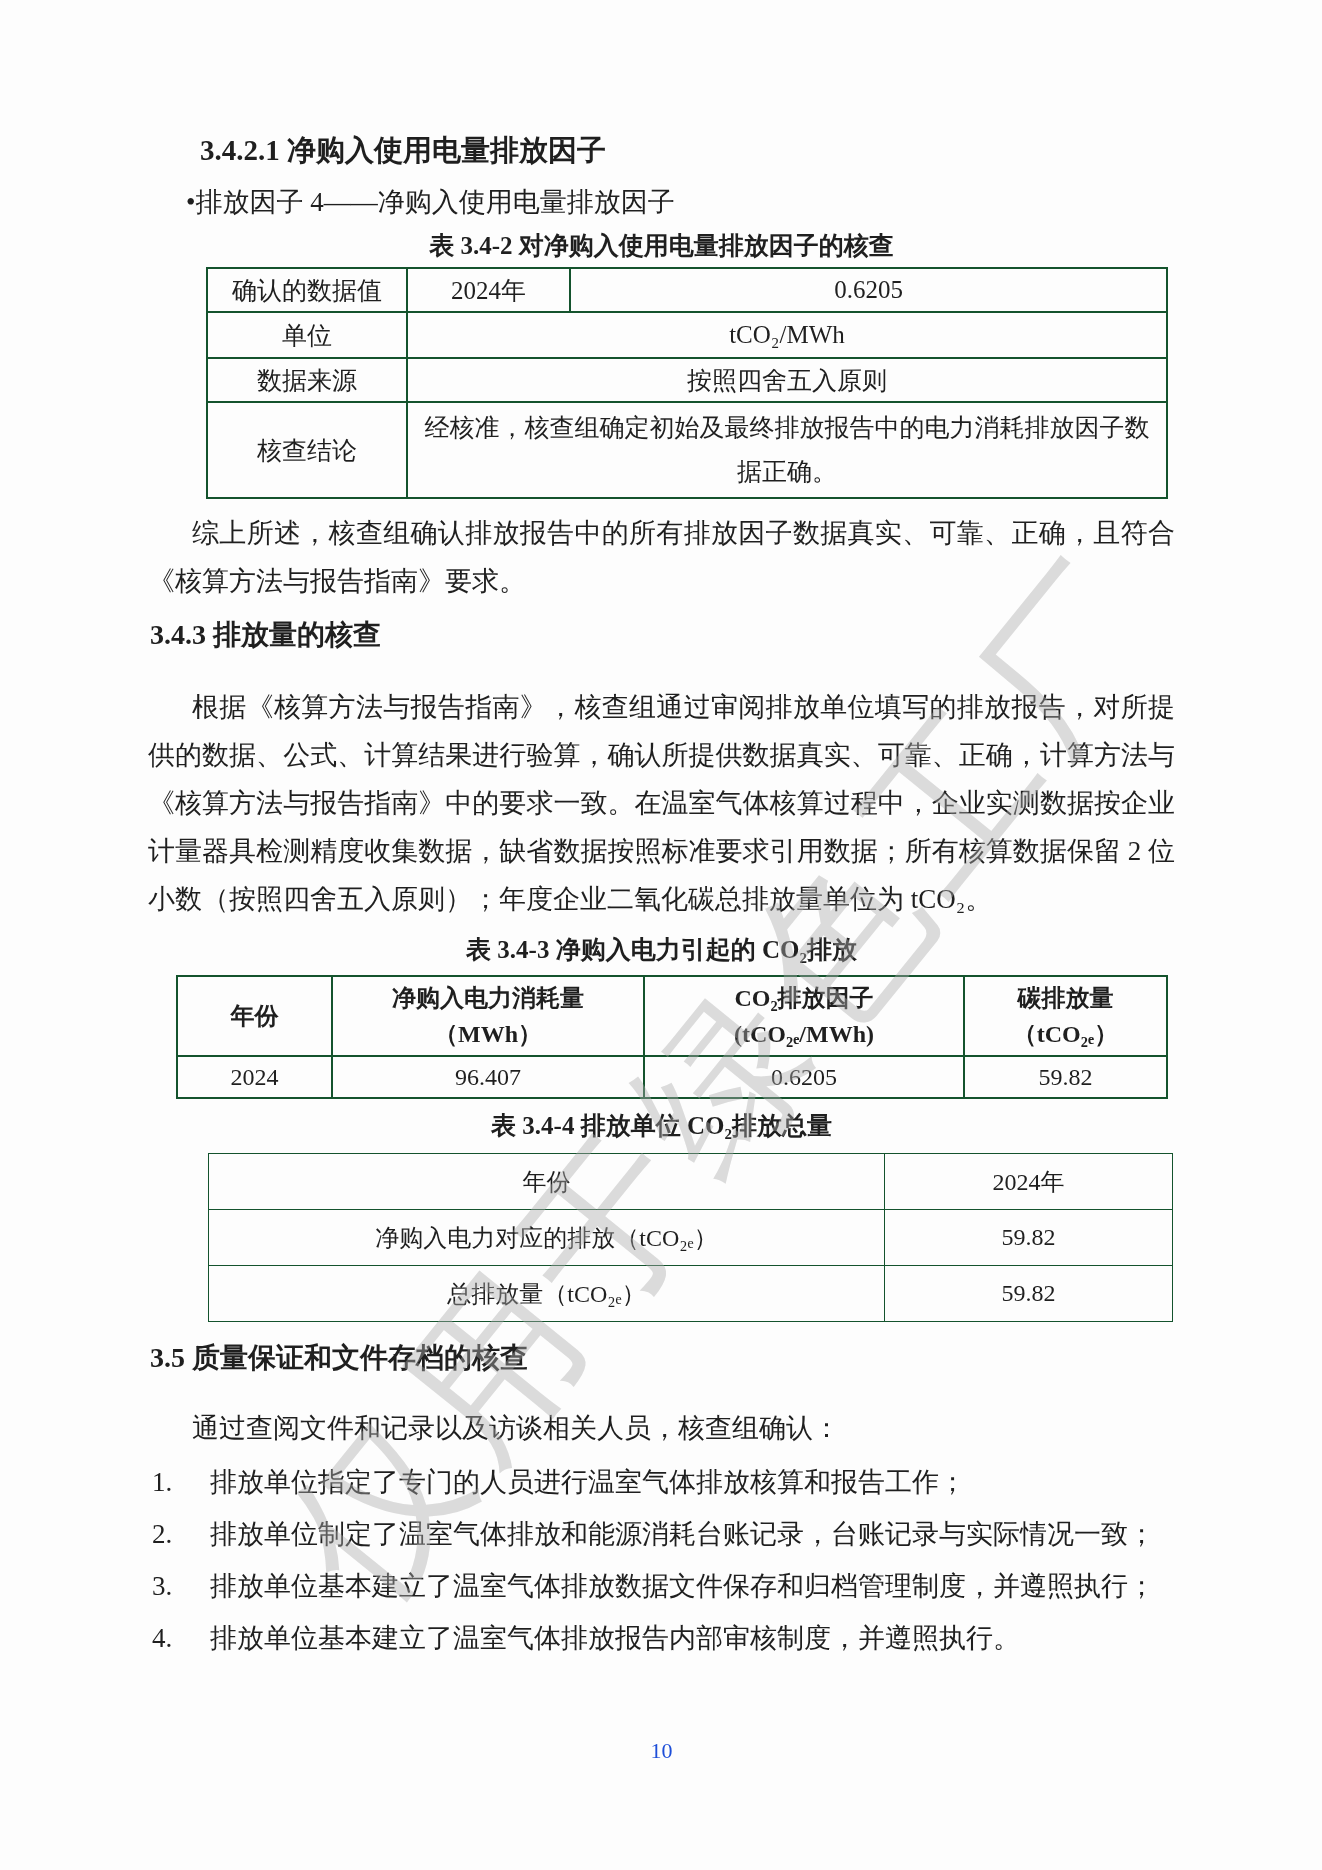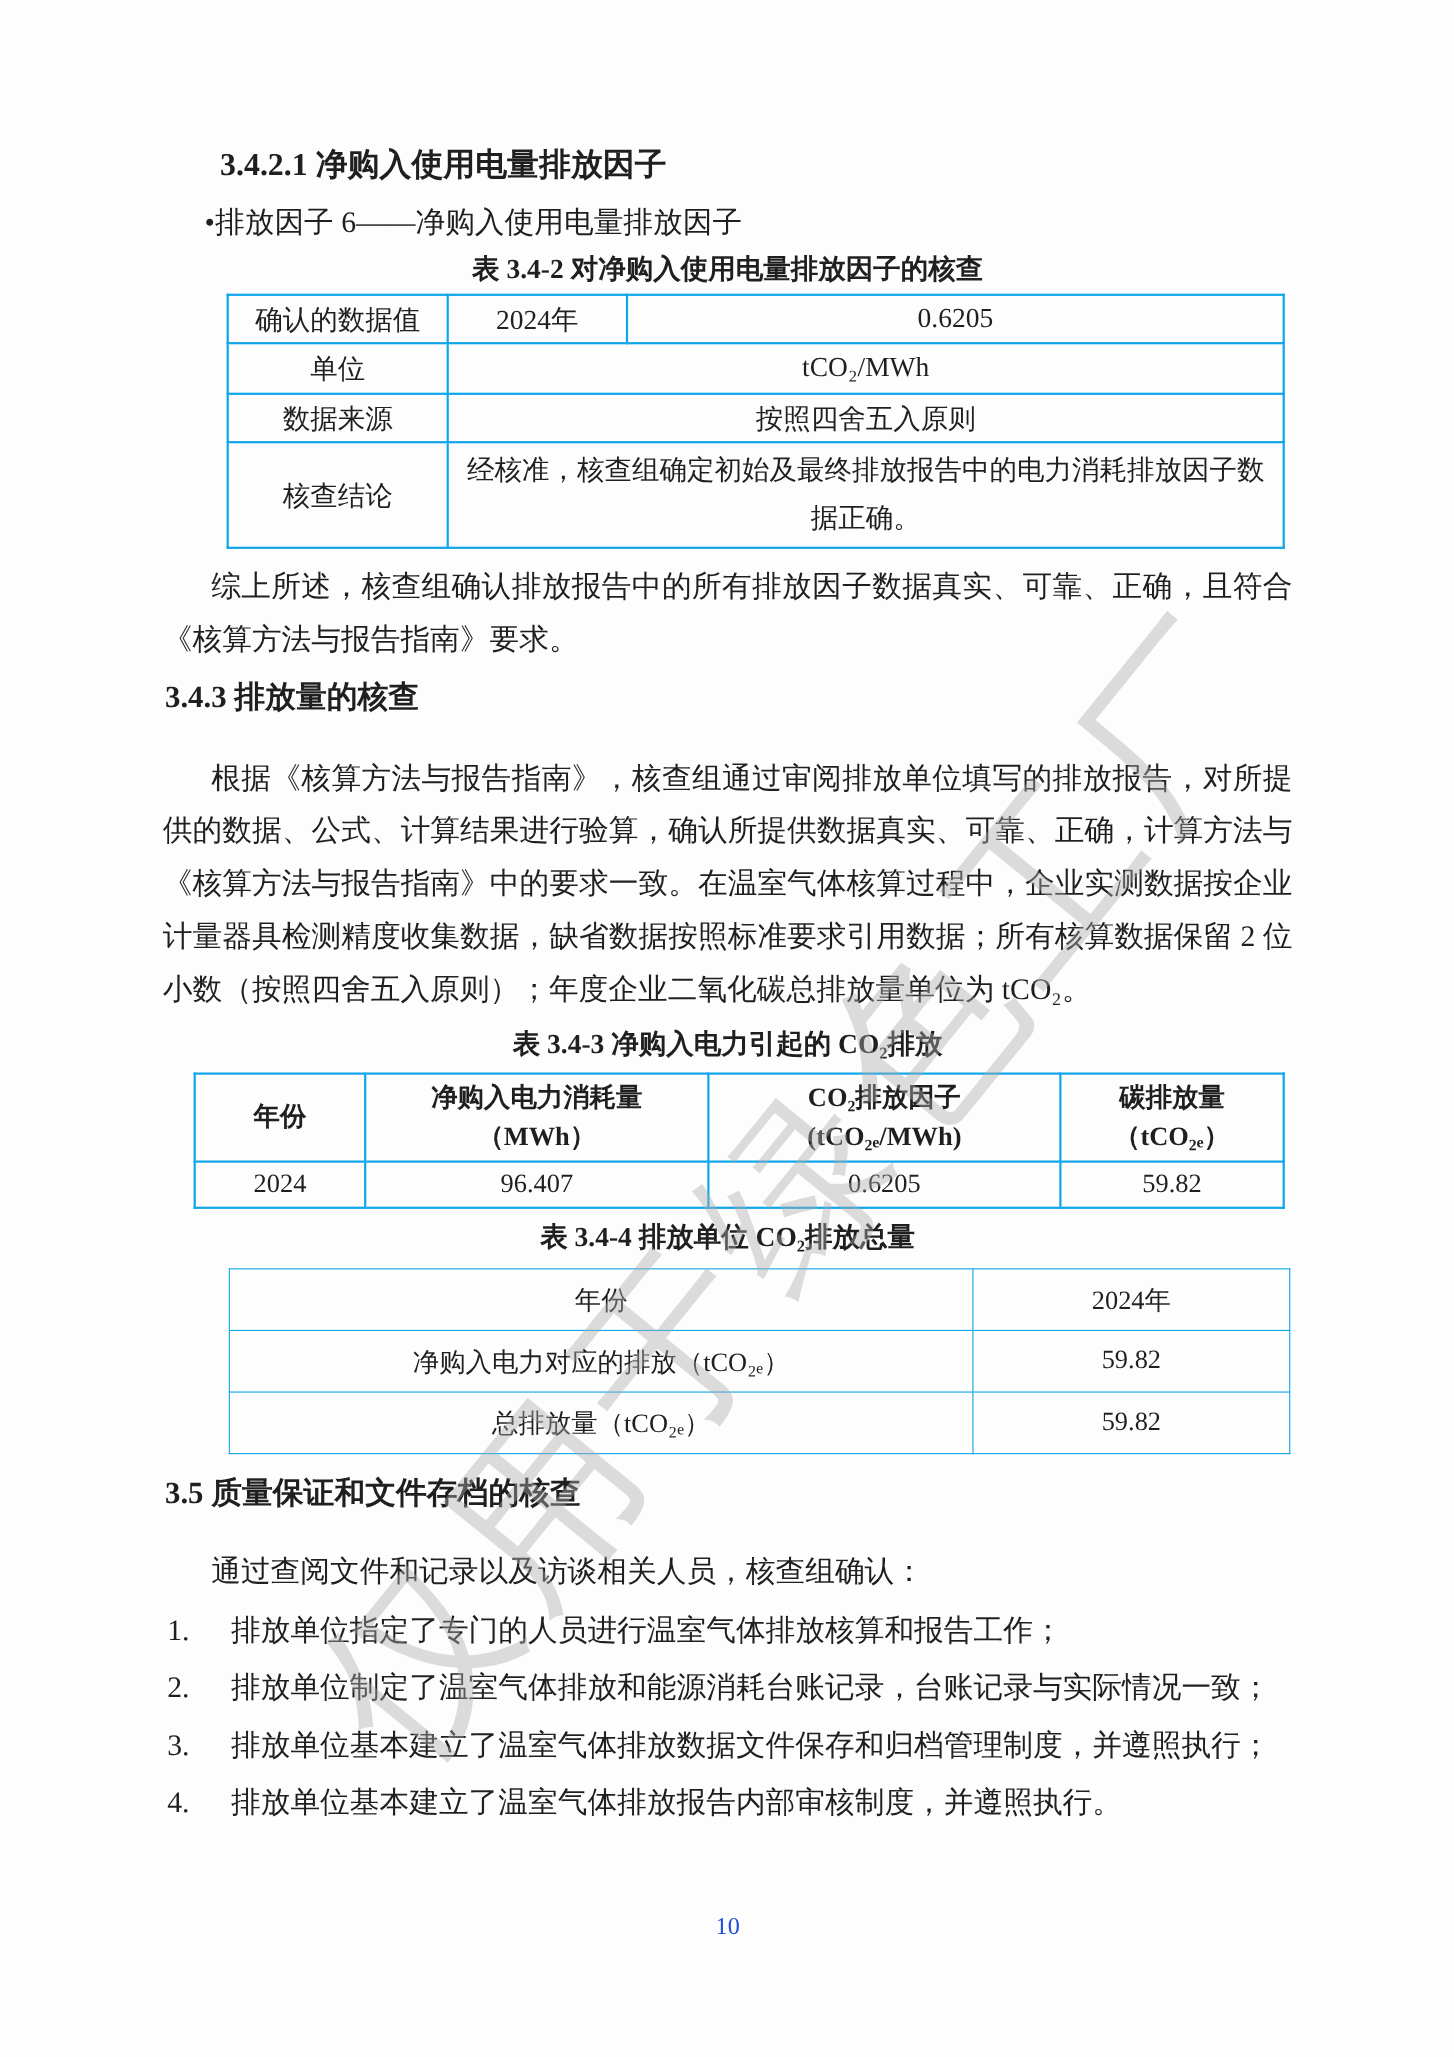--- a/index.html
+++ b/index.html
@@ -12,21 +12,21 @@
     font-family:"Liberation Serif","DejaVu Serif",serif;
     color:#1f1f1f;
   }
   .content { position:absolute; left:148px; top:0; width:1027px; }
 
   .h-sub { margin-top:132px; padding-left:52px; font-size:29px; font-weight:bold; line-height:36px; }
   .bullet-line { margin-top:17px; padding-left:38px; font-size:27px; line-height:34px; }
   .tbl-caption { margin-top:14px; text-align:center; font-size:25px; font-weight:bold; line-height:26px; }
 
   table { border-collapse:collapse; table-layout:fixed; }
-  td { border:2px solid #0ea5e9; text-align:center; vertical-align:middle; font-size:25px; padding:2px 6px; }
+  td { border:2px solid #14532d; text-align:center; vertical-align:middle; font-size:25px; padding:2px 6px; }
 
   .t342 { margin:8px 0 0 58px; width:962px; }
   .t342 .c1 { width:200px; }
   .t342 .c2 { width:163px; }
   .t342 .r-s { height:44px; }
   .t342 .r-m { height:46px; }
   .t342 .r-l { height:96px; }
   .t342 .conclusion { line-height:44px; }
 
   .para { font-size:27px; line-height:48px; text-align:justify; text-indent:44px; }
@@ -71,21 +71,21 @@
 <body>
 
 <div class="page">
 
   <div class="watermark">仅用于绿色工厂</div>
 
   <div class="content">
 
     <div class="h-sub">3.4.2.1 净购入使用电量排放因子</div>
 
-    <div class="bullet-line">•排放因子 6——净购入使用电量排放因子</div>
+    <div class="bullet-line">•排放因子 4——净购入使用电量排放因子</div>
 
     <div class="tbl-caption">表 3.4-2 对净购入使用电量排放因子的核查</div>
 
     <table class="t342">
       <tbody>
           <tr class="r-s">
         <td class="c1">确认的数据值</td>
         <td class="c2">2024年</td>
         <td>0.6205</td>
       </tr>

